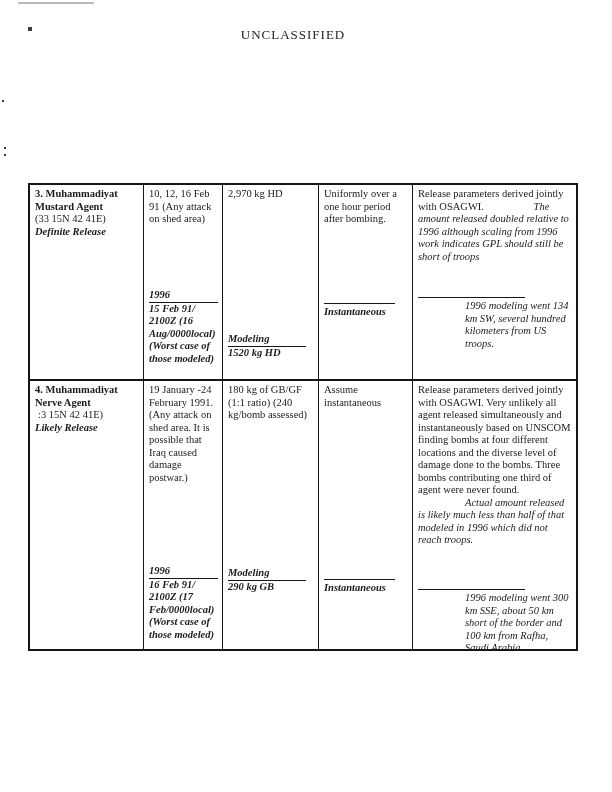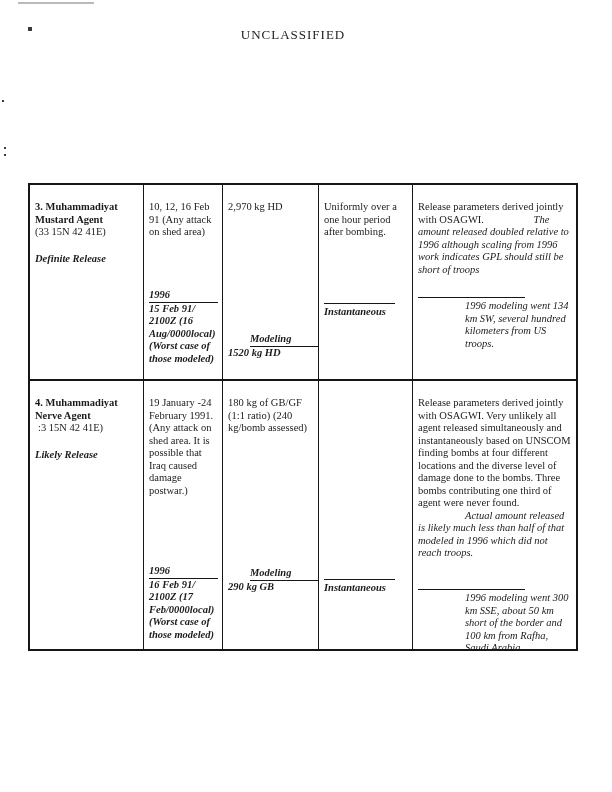--- a/index.html
+++ b/index.html
@@ -14,39 +14,39 @@
     font-size:13px; letter-spacing:1px; color:#222;
   }
   .doc-table {
     position:absolute; left:28px; top:183px; width:550px;
     border:2px solid #161616; box-sizing:border-box; background:#fff;
   }
   .trow { display:flex; }
   .trow-3 { height:194px; border-bottom:2px solid #161616; }
   .trow-4 { height:268px; }
   .cell {
-    position:relative; box-sizing:border-box; padding:16px 5px 0 5px;
+    position:relative; box-sizing:border-box; padding:3px 5px 0 5px;
     font-size:10.5px; line-height:12.5px; overflow:hidden;
   }
   .cell + .cell { border-left:1.5px solid #161616; }
   .c-site     { width:113px; }
   .c-date     { width:79px;  }
   .c-amount   { width:96px;  }
   .c-duration { width:94px;  }
   .c-remarks  { width:164px; flex:1; }
   .site-title { font-weight:bold; }
-  .release-type { font-style:italic; font-weight:bold; margin-top:14px; }
+  .release-type { font-style:italic; font-weight:bold; margin-top:0; }
   .bottom-block { position:absolute; left:5px; right:5px; }
   .year-rule {
     border-bottom:1.5px solid #161616; width:92%;
     font-style:italic; font-weight:bold; text-align:left; padding-right:6px;
   }
   .modeling-rule {
     border-bottom:1.5px solid #161616; width:92%;
-    font-style:italic; font-weight:bold;margin-left:22px;
+    font-style:italic; font-weight:bold;
   }
   .it-bold { font-style:italic; font-weight:600; }
   .overline-85 { border-top:1.5px solid #161616; width:86%; margin-bottom:2px; }
   .overline-70 { border-top:1.5px solid #161616; width:70%; margin-bottom:2px; }
   .it { font-style:italic;margin-left:47px; }
   .para { white-space:normal; }
   .artifact { position:absolute; background:#3a3a3a; }
   .artifact-light { position:absolute; background:#b9b9b9; }
 </style>
 </head>
@@ -115,20 +115,21 @@
         </div>
       </div>
       <div class="cell c-amount">
         <div class="para">180 kg of GB/GF (1:1 ratio) (240 kg/bomb assessed)</div>
         <div class="bottom-block" style="top:186px;">
           <div class="modeling-rule">Modeling</div>
           <div class="it-bold">290 kg GB</div>
         </div>
       </div>
       <div class="cell c-duration">
+        <div class="para">Assume instantaneous</div>
         <div class="bottom-block" style="top:198px;">
           <div class="overline-85"></div>
           <div class="it-bold">Instantaneous</div>
         </div>
       </div>
       <div class="cell c-remarks">
         <div class="para"><span>Release parameters derived jointly with OSAGWI.  Very unlikely all agent released simultaneously and instantaneously based on UNSCOM finding bombs at four different locations and the diverse level of damage done to the bombs.  Three bombs contributing one third of agent were never found.  </span><span class="it">Actual amount released  is likely much less than half of that modeled in 1996 which did not reach troops.</span></div>
         <div class="bottom-block" style="top:208px;">
           <div class="overline-70"></div>
           <div class="it para">1996 modeling went 300 km SSE, about 50 km short of the border and 100 km from Rafha, Saudi Arabia.</div>

